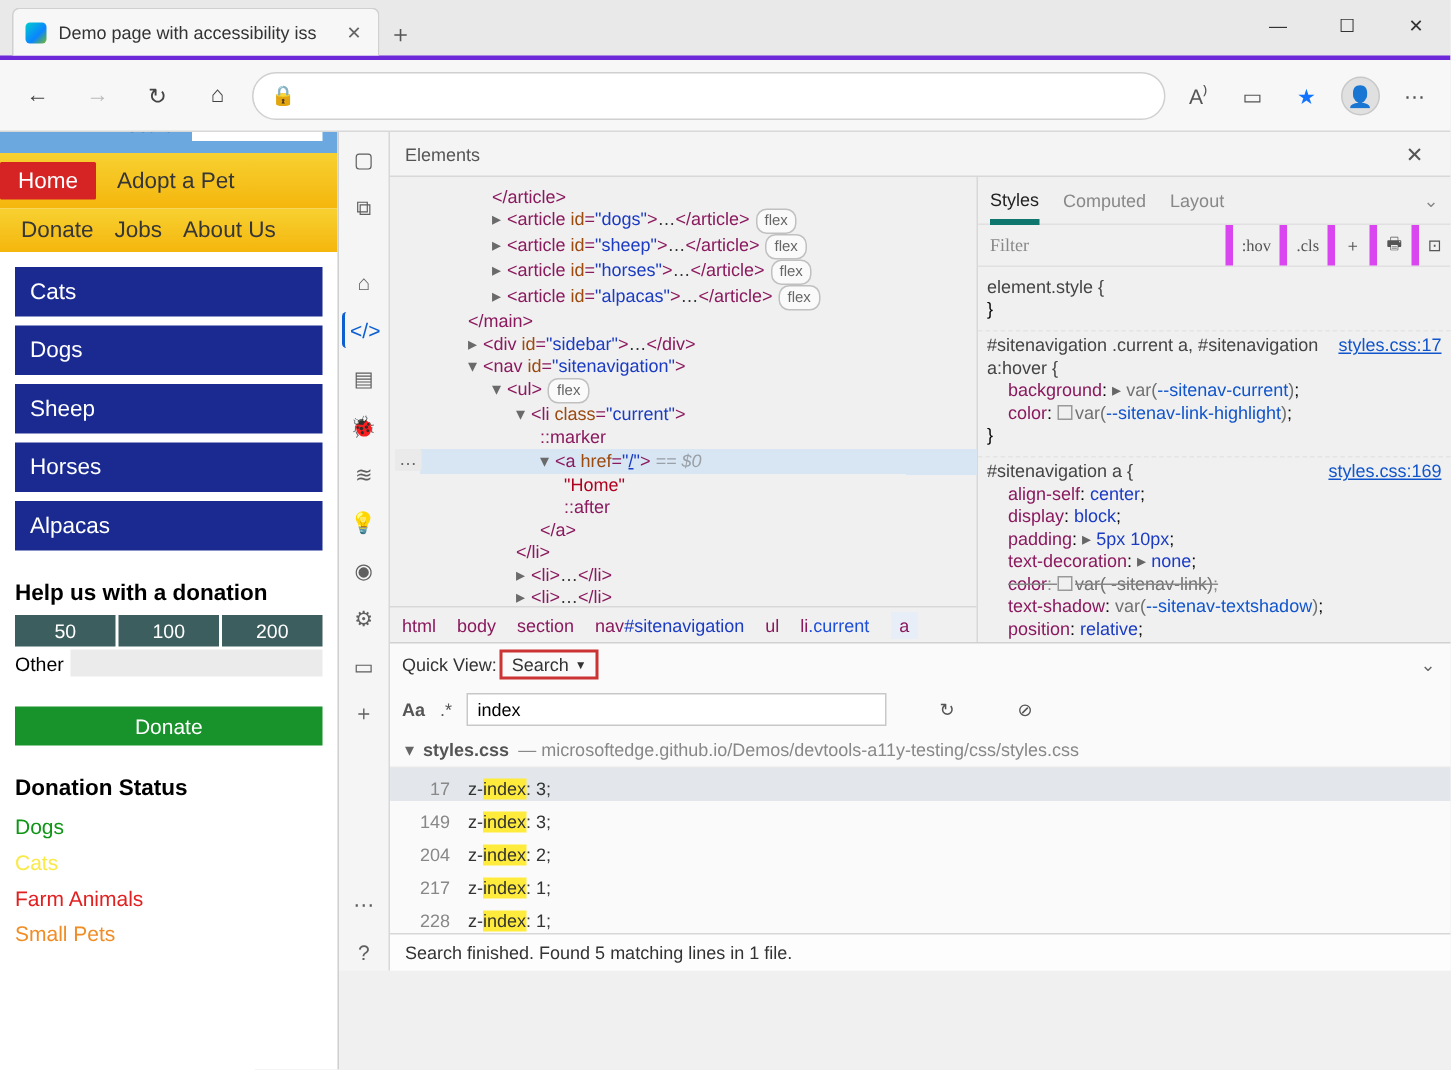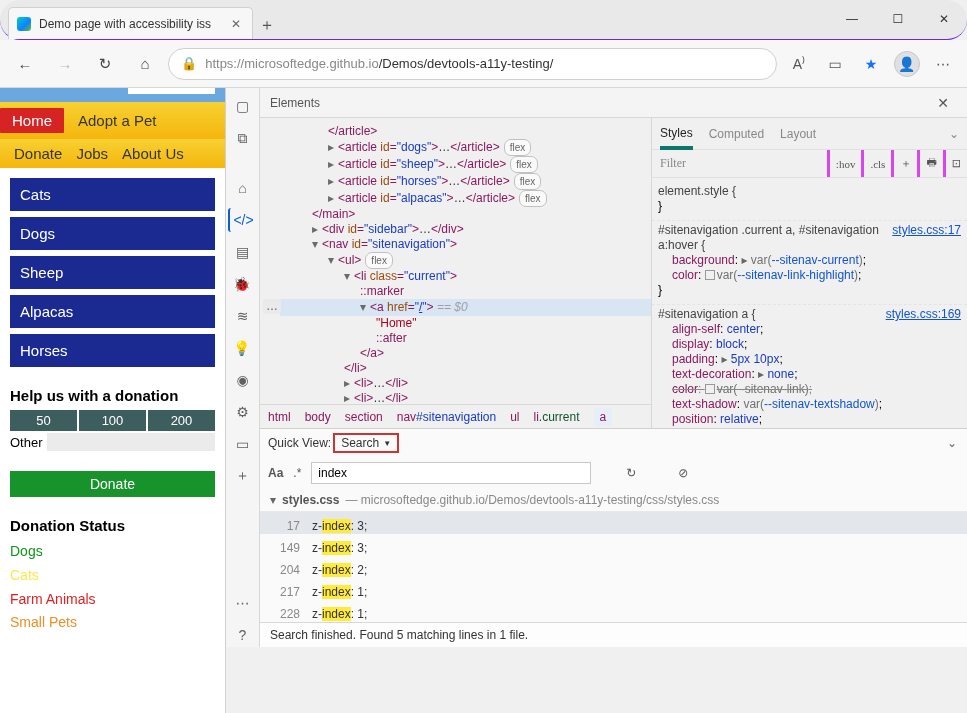--- a/index.html
+++ b/index.html
@@ -1,18 +1,18 @@
 <!DOCTYPE html>
 <html><head>
 <meta charset="utf-8">
 <style>
 * { margin: 0; padding: 0; box-sizing: border-box; font-family: "Segoe UI", Arial, sans-serif; }
 body { width: 967px; height: 713px; background: #f0f0f0; overflow: hidden; font-size: 12px; }
 
-.titlebar { height: 40px; background: #e9e9e9; display: flex; align-items: flex-end; border-bottom: 1px solid #6d28d9; border-radius: 20px; }
+.titlebar { height: 40px; background: #e9e9e9; display: flex; align-items: flex-end; border-bottom: 3px solid #6d28d9; }
 .tab { display: flex; align-items: center; background: #f7f7f7; border: 1px solid #d0d0d0; border-bottom: none; border-radius: 5px 5px 0 0; margin-left: 8px; height: 32px; padding: 0 8px; width: 245px; gap: 8px; font-size: 12px; }
 .tab .favicon { width: 14px; height: 14px; background: linear-gradient(135deg,#0cc 0%,#0a84ff 60%,#7b2 100%); border-radius: 3px; }
 .tab .title { flex: 1; white-space: nowrap; overflow: hidden; text-overflow: ellipsis; color: #333; }
 .tab .close { width: 16px; text-align: center; color: #666; cursor: pointer; }
 .newtab { width: 28px; height: 28px; display: flex; align-items: center; justify-content: center; color: #555; font-size: 16px; cursor: pointer; }
 .winctrls { margin-left: auto; display: flex; align-items: center; height: 40px; }
 .winctrls div { width: 46px; height: 40px; display: flex; align-items: center; justify-content: center; font-size: 12px; color: #333; cursor: pointer; }
 
 .addrbar { height: 48px; background: #f7f7f7; display: flex; align-items: center; padding: 0 8px; gap: 6px; border-bottom: 1px solid #d8d8d8; }
 .addrbar .btn { width: 34px; height: 34px; display: flex; align-items: center; justify-content: center; border-radius: 4px; cursor: pointer; color: #444; font-size: 15px; }
@@ -72,40 +72,40 @@
 .ghost { color:#9aa0a6; font-style: italic; }
 .str { color:#b00020; }
 .pseudo { color:#8a1a5e;} .i2{padding-left:32px;} .i3{padding-left:48px;} .i4{padding-left:64px;} .i5{padding-left:80px;} .i6{padding-left:96px;}
 
 .styles { width:316px; border-left:1px solid #d8d8d8; display:flex; flex-direction:column; font-family: Consolas, monospace; font-size: 12px; }
 .sttabs { height:32px; display:flex; align-items:center; gap:16px; padding:0 8px; font-size:12px; color:#888; border-bottom:1px solid #e0e0e0; font-family:"Segoe UI";}
 .sttabs .on { color:#222; border-bottom:4px solid #0f766e; padding-bottom:6px; margin-bottom:-8px;}
 .sttabs .chev{margin-left:auto; cursor:pointer;}
 .filterrow { height:28px; display:flex; align-items:center; border-bottom:1px solid #e0e0e0;}
 .filterrow .inp { flex:1; padding:0 8px; color:#888; font-family:"Segoe UI"; font-size:12px;}
-.filterrow .seg { padding:0 6px; color:#555; font-size:11px; font-family:"Segoe UI"; border-left:3px solid #d946ef; height:100%; display:flex;align-items:center; cursor:pointer;}
+.filterrow .seg { padding:0 6px; color:#555; font-size:11px; font-family:"Segoe UI"; border-left:5px solid #d946ef; height:100%; display:flex;align-items:center; cursor:pointer;}
 .rules { flex:1; overflow:auto; padding: 4px 0; line-height: 15px;}
 .rule { padding: 2px 6px 6px; border-bottom:1px dashed #e4e4e4;}
 .sel { color:#444; }
 .link { color:#1155cc; text-decoration: underline; float:right; cursor:pointer;}
 .prop { padding-left: 14px; }
 .prop .pname { color:#8a1a5e; }
 .prop .pval { color:#1a3bc2; }
 .varfn { color:#717171;}
 .varlink { color:#1155cc;}
 .swatch{display:inline-block;width:10px;height:10px;border:1px solid #999;vertical-align:-1px;margin-right:2px;}
 .strike { text-decoration: line-through; color:#888;}
 .ua-head { color:#666; font-style: italic;}
 .ua-note { color:#999; font-style: italic; float:right;}
 .tri { color:#666;}
 
 .crumbs { height:24px; border-top:1px solid #d8d8d8; display:flex; align-items:center; padding:0 8px; gap:14px; font-size:12px; color:#8a1a5e; font-family: Consolas, monospace;}
 .crumbs .c-a{ background:#e8eef7; padding:2px 6px; color:#8a1a5e;}
 .crumbs .idp{color:#1a3bc2;}
-.crumbs .clp{color:#14532d;}
+.crumbs .clp{color:#1d4ed8;}
 
 .quickview { border-top:1px solid #d0d0d0; background:#fafafa;}
 .qhead { height:28px; display:flex; align-items:center; padding:0 8px; font-size:12px; color:#333; position:relative;}
 .qlabel{color:#333;}
 .qdrop { border:2px solid #c33; padding:1px 6px; margin-left:2px; display:flex; align-items:center; gap:4px; cursor:pointer;}
 .qdrop .tri2{font-size:8px;}
 .qchev{position:absolute; right:10px; cursor:pointer; color:#666;}
 .searchrow { height:32px; display:flex; align-items:center; padding:0 8px; gap:10px;}
 .searchrow .Aa { font-weight:600; color:#555; font-size:12px; cursor:pointer;}
 .searchrow .Rx { color:#555; font-size:12px; cursor:pointer;}
@@ -138,21 +138,20 @@
   </div>
 </div>
 
 <div class="addrbar">
   <div class="btn">←</div>
   <div class="btn" style="color:#bbb;">→</div>
   <div class="btn">↻</div>
   <div class="btn">⌂</div>
   <div class="urlbox">
     <span class="lock">🔒</span>
-    <span class="url"><span style="color:#888">https://</span><span style="color:#888">microsoftedge.github.io</span><span class="path">/Demos/devtools-a11y-testing/</span></span>
   </div>
   <div class="right-icons">
     <div class="ibtn">A⁾</div>
     <div class="ibtn">▭</div>
     <div class="ibtn" style="color:#1173ff;">★</div>
     <div class="ibtn">
         <div class="avatar">👤</div>
       </div>
     <div class="ibtn">⋯</div>
   </div>
@@ -173,22 +172,22 @@
     </div>
     <div class="nav-row" style="padding-left:14px;">
       <span>Donate</span>
       <span>Jobs</span>
       <span>About Us</span>
     </div>
     <div class="sidecats">
       <div class="catbtn">Cats</div>
       <div class="catbtn">Dogs</div>
       <div class="catbtn">Sheep</div>
+      <div class="catbtn">Horses</div>
       <div class="catbtn">Alpacas</div>
-      <div class="catbtn">Horses</div>
     </div>
     <div class="help-h">Help us with a donation</div>
     <div class="donamts">
       <div class="amt">50</div>
       <div class="amt">100</div>
       <div class="amt">200</div>
     </div>
     <div class="other-row">
       <span>Other</span>
       <div class="fld"></div>

